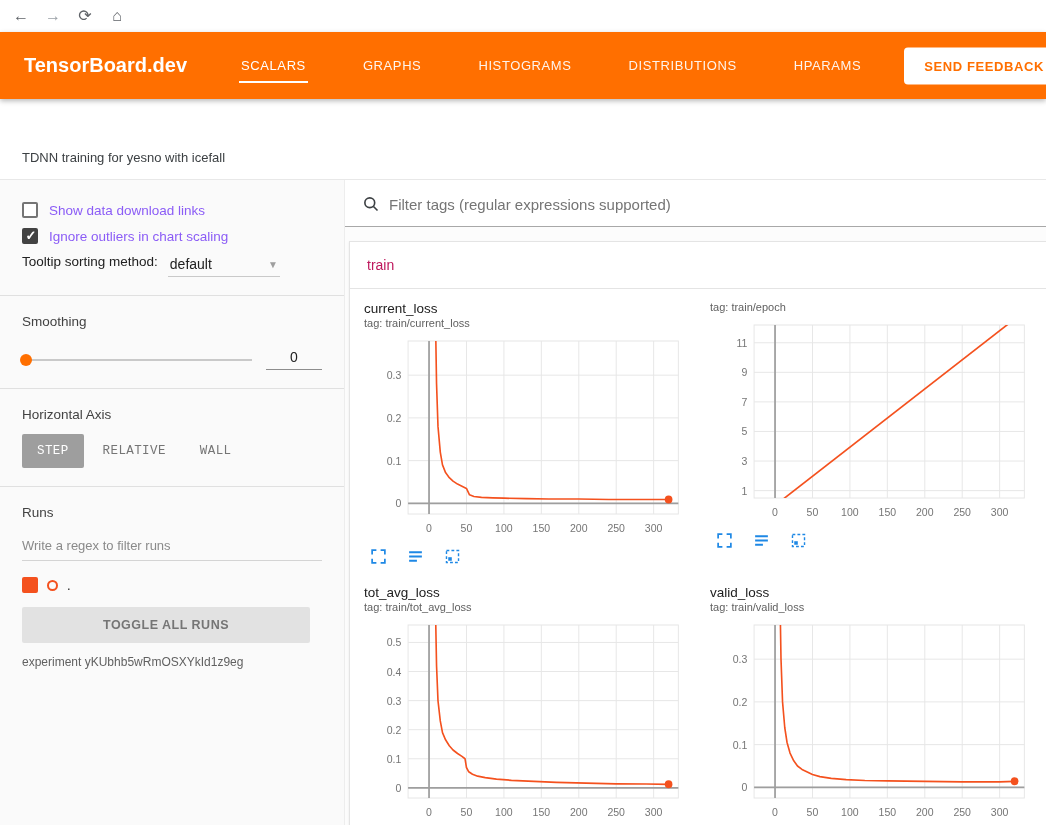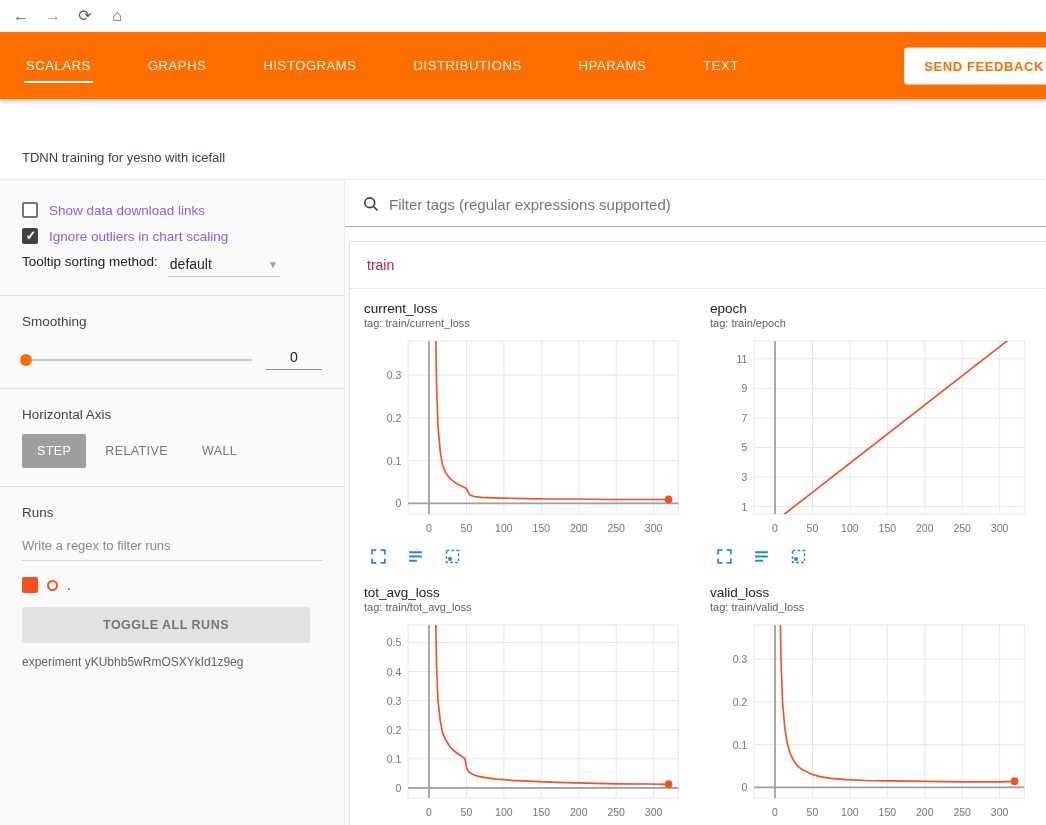--- a/index.html
+++ b/index.html
@@ -56,21 +56,21 @@
   .side-label { font-size:13.5px; color:#424242; }
   .slider-row { display:flex; align-items:center; gap:14px; margin-top:20px; }
   .slider-track { flex:1; height:2px; background:#c9c9c9; position:relative; cursor:pointer; }
   .slider-thumb { position:absolute; left:-2px; top:-5px; width:12px; height:12px;
     border-radius:50%; background:var(--accent,#ff6f00); }
   .slider-value { width:56px; text-align:center; font-size:14px; color:#212121;
     border-bottom:1px solid #8d8d8d; padding-bottom:4px; }
   .axis-buttons { display:flex; gap:4px; margin-top:12px; }
   .axis-btn { border:none; background:transparent; color:#757575; font-size:12.5px;
     letter-spacing:.4px; padding:10px 15px; border-radius:2px; cursor:pointer;
-    font-family:Liberation Sans, sans-serif; }
+    font-family:Liberation Mono, monospace; }
   .axis-btn.active { background:#9e9e9e; color:#fff; }
   .runs-filter { width:100%; border:none; outline:none; background:transparent;
     border-bottom:1px solid #d4d4d4; font-size:13px; padding:8px 0 7px; margin-top:10px;
     color:#212121; font-family:"Liberation Sans",sans-serif; }
   .runs-filter::placeholder { color:#8a8a8a; }
   .run-row { display:flex; align-items:center; gap:9px; margin-top:16px; font-size:13px; }
   .run-swatch { width:11px; height:11px; border-radius:50%; border:2px solid var(--run-color,#f4511e);
     background:transparent; flex:none; }
   .toggle-runs-btn { display:block; width:288px; margin-top:14px; background:#e2e2e2; border:none;
     border-radius:2px; color:#757575; font-size:12.5px; font-weight:bold; letter-spacing:.5px;
@@ -99,20 +99,21 @@
 <body>
 
 <div class="browser-bar">
   <span class="nav-icon">←</span>
   <span class="nav-icon dim">→</span>
   <span class="nav-icon">⟳</span>
   <span class="nav-icon">⌂</span>
 </div>
 
 <div class="app-header">
+  <div class="logo">TensorBoard.dev</div>
   <div class="tabs" id="tabs">
       <div class="tab active">SCALARS</div>
       <div class="tab">GRAPHS</div>
       <div class="tab">HISTOGRAMS</div>
       <div class="tab">DISTRIBUTIONS</div>
       <div class="tab">HPARAMS</div>
       <div class="tab">TEXT</div>
     </div>
   <button class="feedback-btn">SEND FEEDBACK</button>
 </div>
@@ -232,21 +233,20 @@
         <path d="M3 6h18 M3 12h18 M3 18h11" fill="none" stroke="currentColor" stroke-width="2.6"></path>
       </svg>
       <svg class="action-icon" viewBox="0 0 24 24">
         <rect x="3.5" y="3.5" width="17" height="17" fill="none" stroke="currentColor" stroke-width="2" stroke-dasharray="4 3"></rect>
         <rect x="6" y="13" width="5" height="5" fill="currentColor"></rect>
       </svg>
     </div>
   </div>
 
   <div class="chart-card">
-    <div class="chart-title">epoch</div>
     <div class="chart-tag">tag: train/epoch</div>
     <svg class="chart-svg" preserveAspectRatio="none" viewBox="0 0 336 205">
               <defs>
                 <clipPath id="clip1">
                   <rect x="46" y="6" width="282" height="173"></rect>
                 </clipPath>
               </defs>
               <rect x="46" y="6" width="282" height="173" fill="none" stroke="#e6e6e6" stroke-width="1"></rect>
               <line x1="67.87257617728531" x2="67.87257617728531" y1="6" y2="179" stroke="#e6e6e6" stroke-width="1"></line>
               <text x="67.87257617728531" y="197" text-anchor="middle" fill="#757575" font-size="11">0</text>

